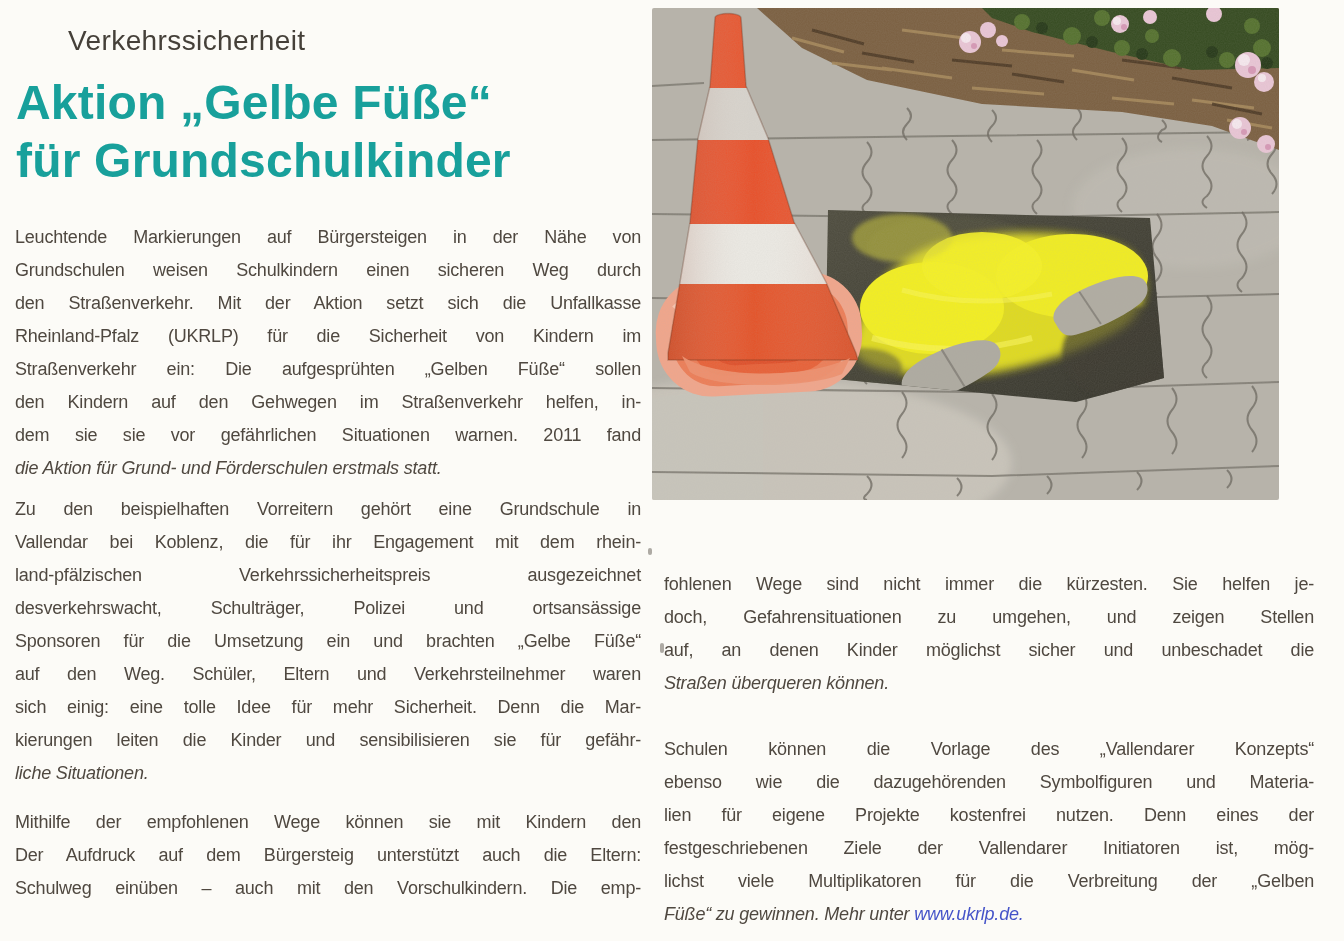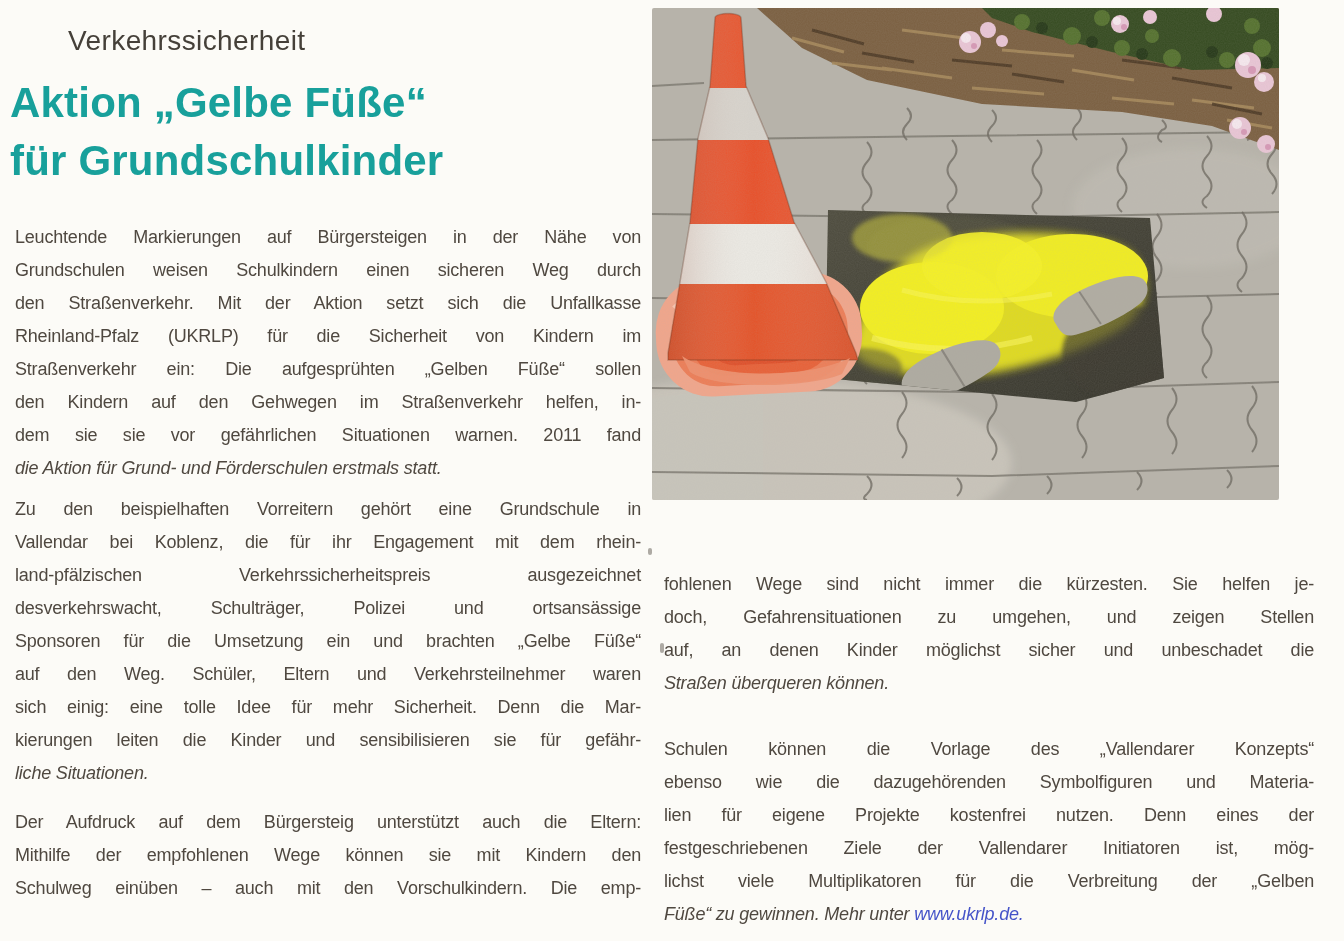--- a/index.html
+++ b/index.html
@@ -11,22 +11,22 @@
     overflow:hidden;
     position:relative;
   }
   .kicker{
     position:absolute;left:21px;top:25px;
     font-size:28px;letter-spacing:0.4px;
     color:#454039;
     margin-left:47px;
   }
   .headline{
-    position:absolute;left:10px;top:74px;
-    font-size:42px;font-weight:700;line-height:58px;
+    position:absolute;left:16px;top:74px;
+    font-size:48px;font-weight:700;line-height:58px;
     letter-spacing:0.2px;
     color:#18a09b;
   }
   .col-left{
     position:absolute;left:15px;top:221px;width:626px;
   }
   .col-right{
     position:absolute;left:664px;top:568px;width:650px;
   }
   .para{margin:0 0 0 0;}
@@ -77,22 +77,22 @@
       <div class="line">Vallendar bei Koblenz, die für ihr Engagement mit dem rhein-</div>
       <div class="line">land-pfälzischen Verkehrssicherheitspreis ausgezeichnet</div>
       <div class="line">desverkehrswacht, Schulträger, Polizei und ortsansässige</div>
       <div class="line">Sponsoren für die Umsetzung ein und brachten „Gelbe Füße“</div>
       <div class="line">auf den Weg. Schüler, Eltern und Verkehrsteilnehmer waren</div>
       <div class="line">sich einig: eine tolle Idee für mehr Sicherheit. Denn die Mar-</div>
       <div class="line">kierungen leiten die Kinder und sensibilisieren sie für gefähr-</div>
       <div class="line last">liche Situationen.</div>
     </div>
   <div class="para">
+      <div class="line">Mithilfe der empfohlenen Wege können sie mit Kindern den</div>
       <div class="line">Der Aufdruck auf dem Bürgersteig unterstützt auch die Eltern:</div>
-      <div class="line">Mithilfe der empfohlenen Wege können sie mit Kindern den</div>
       <div class="line">Schulweg einüben – auch mit den Vorschulkindern. Die emp-</div>
     </div>
 </div>
 
 <div class="photo" aria-label="Verkehrshütchen und mit gelber Farbe aufgesprühte Füße-Schablone auf Gehwegpflaster">
   <svg width="627" height="492" viewBox="0 0 627 492" xmlns="http://www.w3.org/2000/svg">
     <defs>
       <filter id="noise">
           <feTurbulence type="fractalNoise" baseFrequency="0.9" numOctaves="1" result="n"></feTurbulence>
         <feColorMatrix in="n" type="matrix" values="0 0 0 0 0.45  0 0 0 0 0.44  0 0 0 0 0.41  0 0 0 0.16 0"></feColorMatrix>

